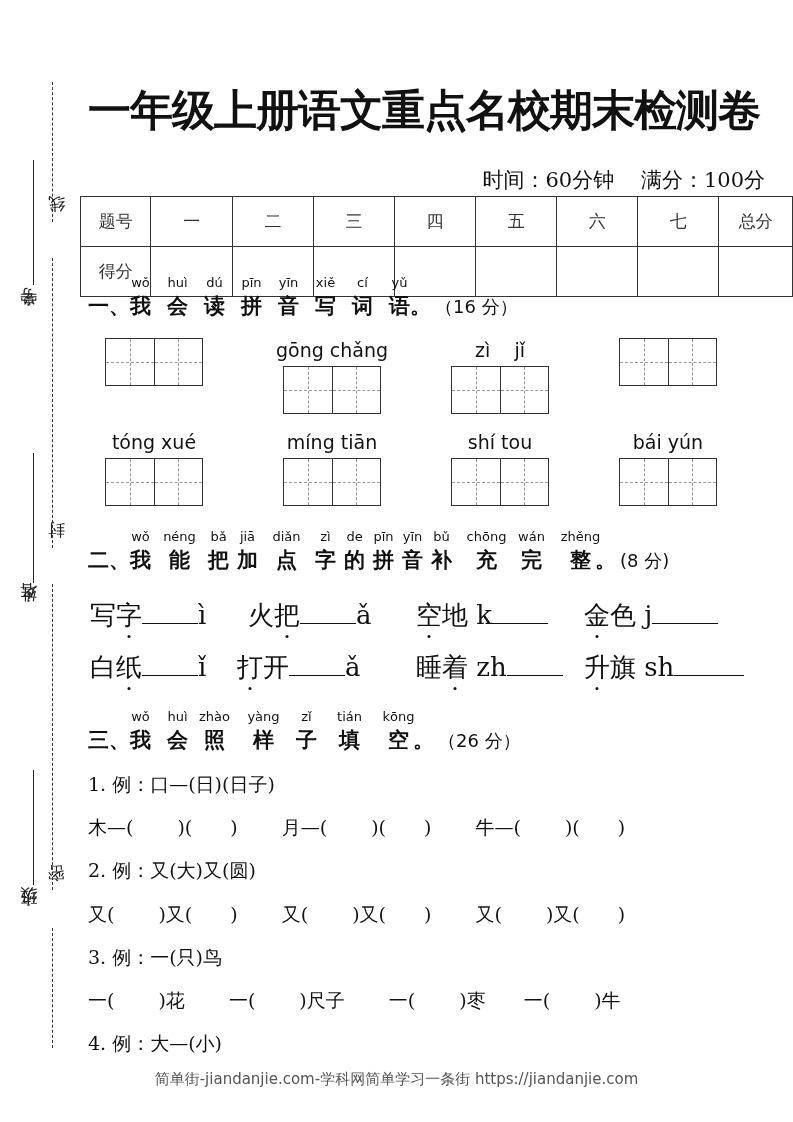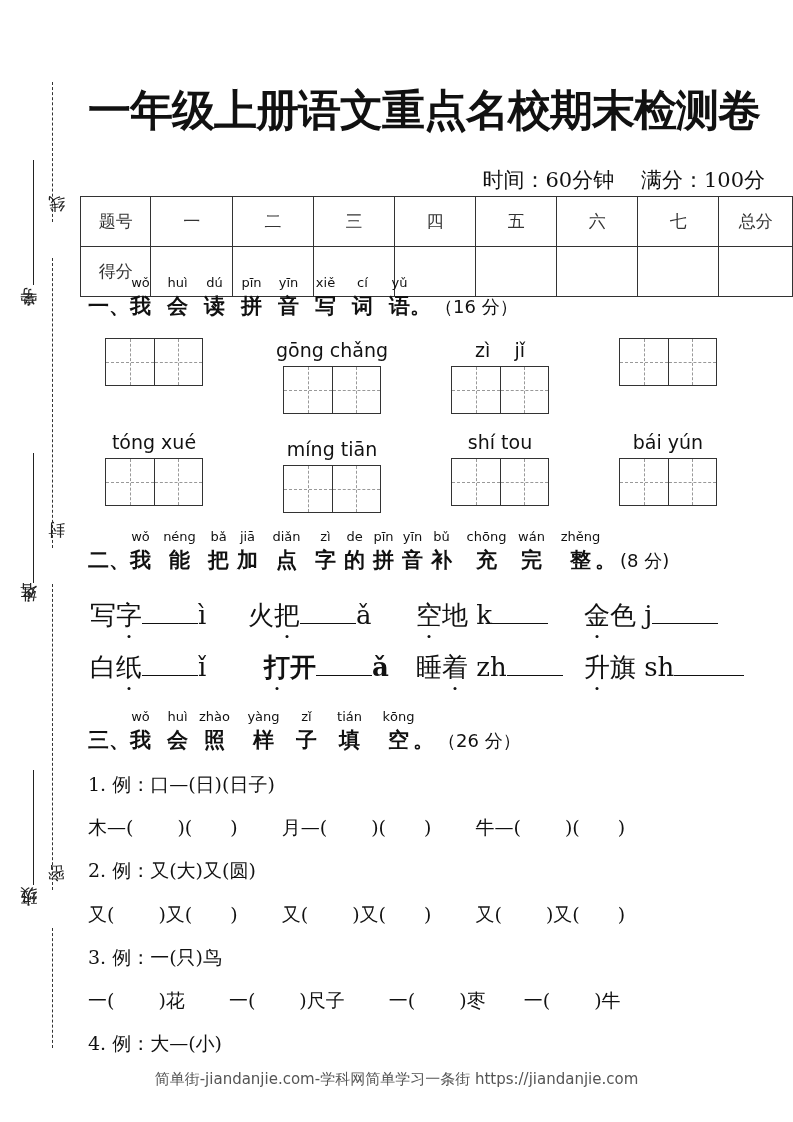--- a/index.html
+++ b/index.html
@@ -140,21 +140,21 @@
       <div class="cell"></div>
     </div>
 </div>
 <div class="word" style="left:105px;top:428px;">
   <div class="pinyin">tóng xué</div>
   <div class="grid">
       <div class="cell"></div>
       <div class="cell"></div>
     </div>
 </div>
-<div class="word" style="left:283px;top:428px;margin-top:7px;">
+<div class="word" style="left:283px;top:428px;">
   <div class="pinyin">míng tiān</div>
   <div class="grid">
       <div class="cell"></div>
       <div class="cell"></div>
     </div>
 </div>
 <div class="word" style="left:451px;top:428px;">
   <div class="pinyin">shí tou</div>
   <div class="grid">
       <div class="cell"></div>
@@ -182,21 +182,21 @@
 <div class="fill" style="left:416px;top:598px;">
   <span class="dot">空</span><span>地 k</span><span class="blank" style="width:56px;"></span>
 </div>
 <div class="fill" style="left:584px;top:598px;">
   <span class="dot">金</span><span>色 j</span><span class="blank" style="width:66px;"></span>
 </div>
 
 <div class="fill" style="left:90px;top:650px;">
   <span>白</span><span class="dot">纸</span><span class="blank" style="width:56px;"></span><span>ǐ</span>
 </div>
-<div class="fill" style="left:264px;top:650px;font-weight:bold;">
+<div class="fill" style="left:237px;top:650px;">
   <span class="dot">打</span><span>开</span><span class="blank" style="width:56px;"></span><span>ǎ</span>
 </div>
 <div class="fill" style="left:416px;top:650px;">
   <span>睡</span><span class="dot">着</span><span style="white-space:pre;"> zh</span><span class="blank" style="width:56px;"></span>
 </div>
 <div class="fill" style="left:584px;top:650px;">
   <span class="dot">升</span><span>旗 sh</span><span class="blank" style="width:70px;"></span>
 </div>
 
 <div class="sec-title" style="top:726px;">

